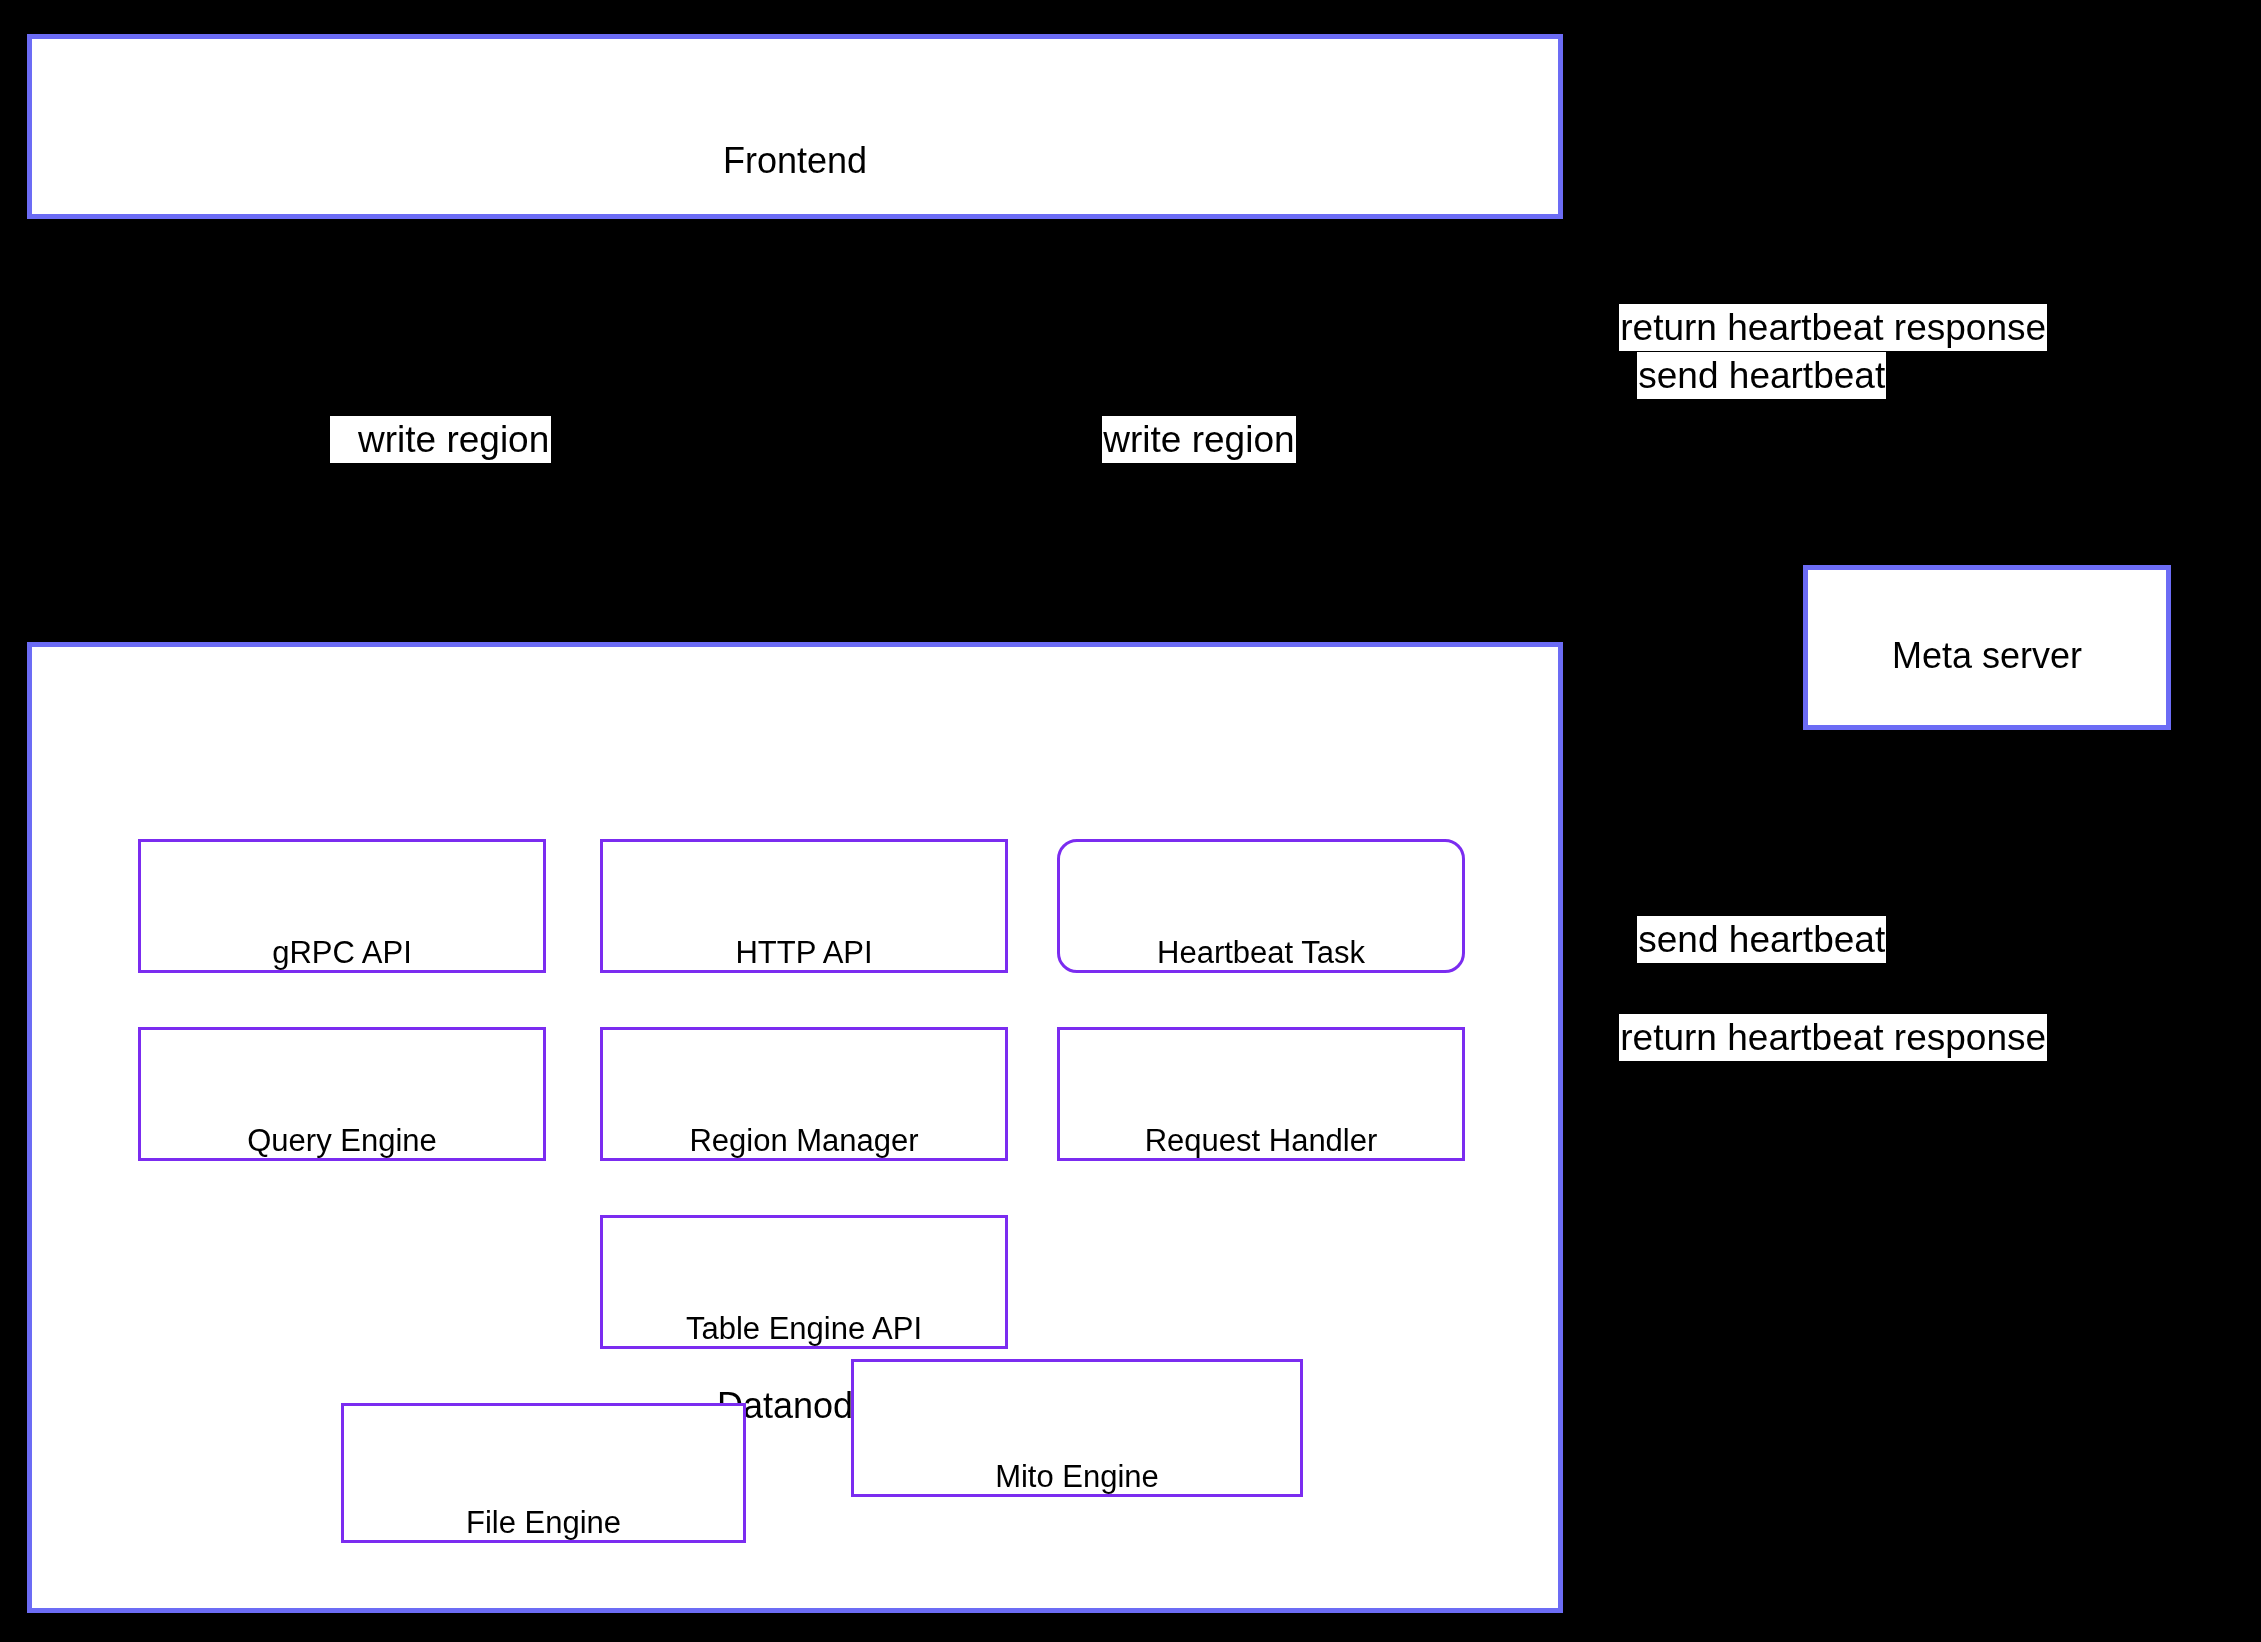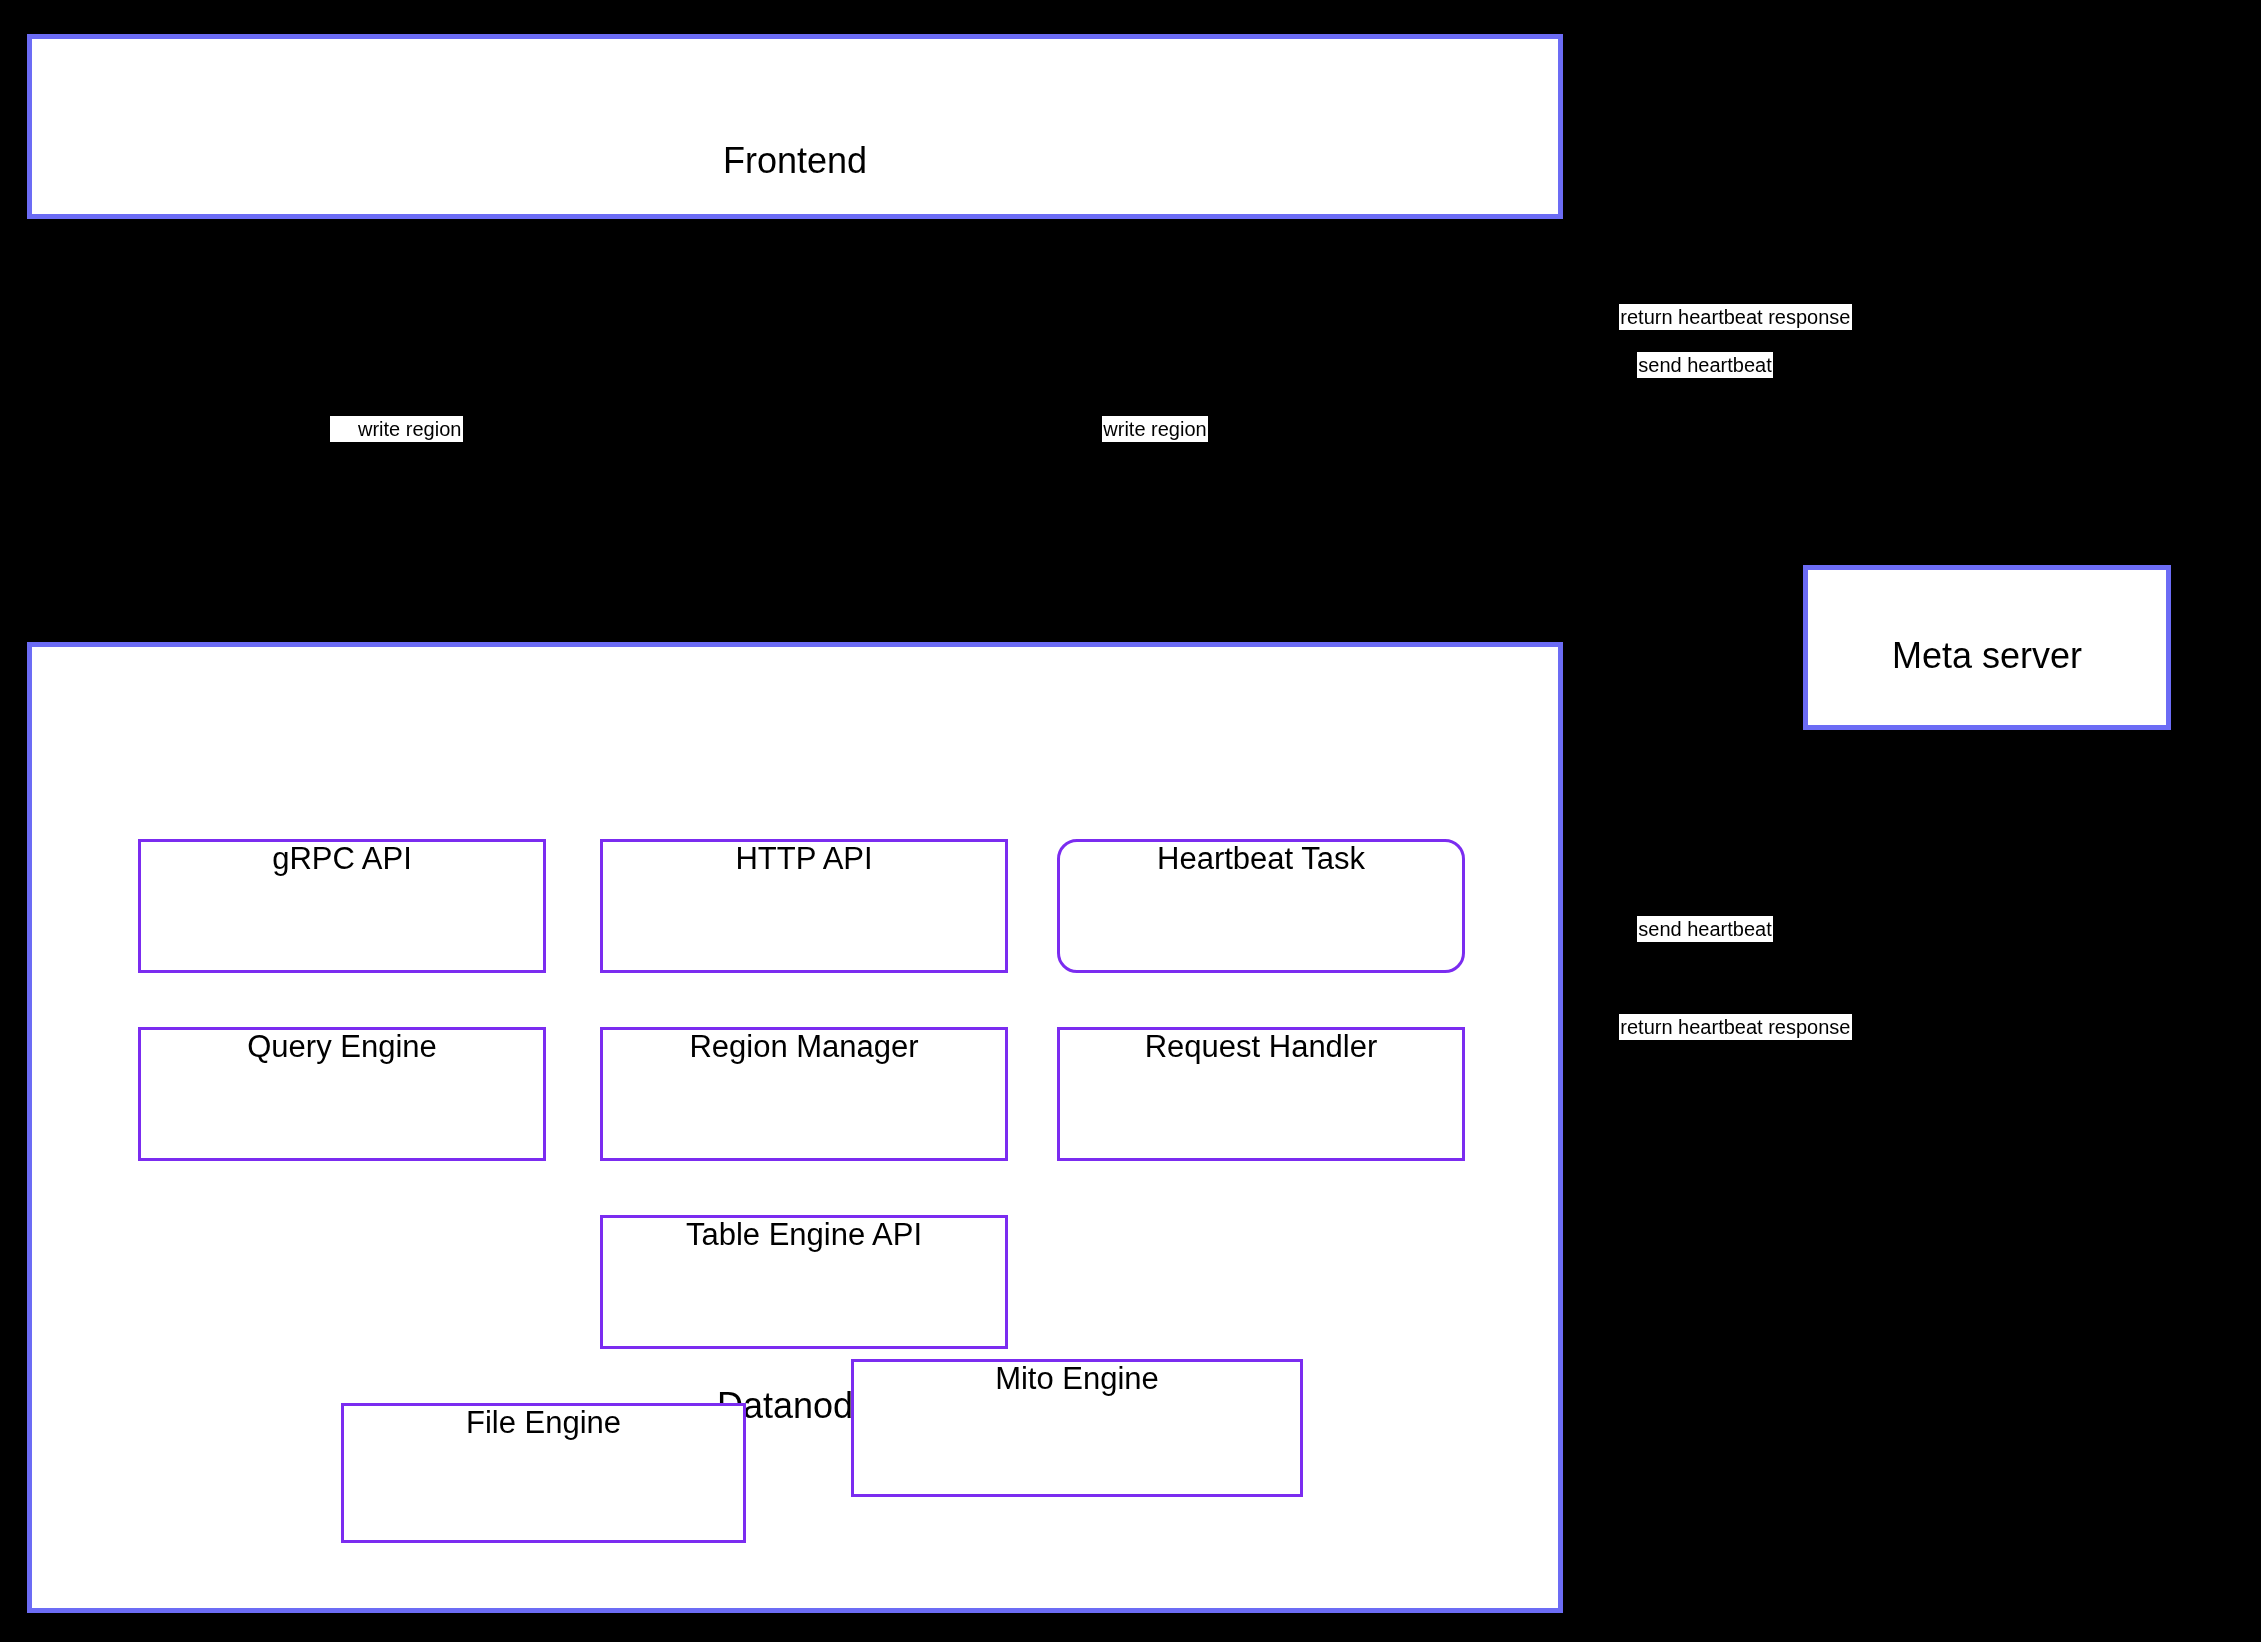--- a/index.html
+++ b/index.html
@@ -44,38 +44,38 @@
   #metaserver-box { left: 1803px; top: 565px; width: 368px; height: 165px; }
   #metaserver-box > .node-title { top: 66px; }
 
   
   .node-inner {
     position: absolute;
     background: #ffffff;
     border: 3.4px solid #7B2CF0;
     box-sizing: border-box;
     display: flex;
-    align-items: flex-start;
+    align-items: flex-end;
     justify-content: center;
   }
   .node-inner > .inner-label {
     color: #000000;
     font-size: 31px;
     font-weight: 400;
     line-height: 1.1;
     white-space: nowrap;
     text-align: center;
   }
 
   
   .edge-label {
     position: absolute;
     background: #ffffff;
     color: #000000;
-    font-size: 20px;
+    font-size: 37px;
     line-height: 1.22;
     font-weight: 400;
     white-space: nowrap;
     padding: 0.7px 1.3px;
     box-sizing: border-box;
   }
 
   
   .connector-layer {
     position: absolute;

